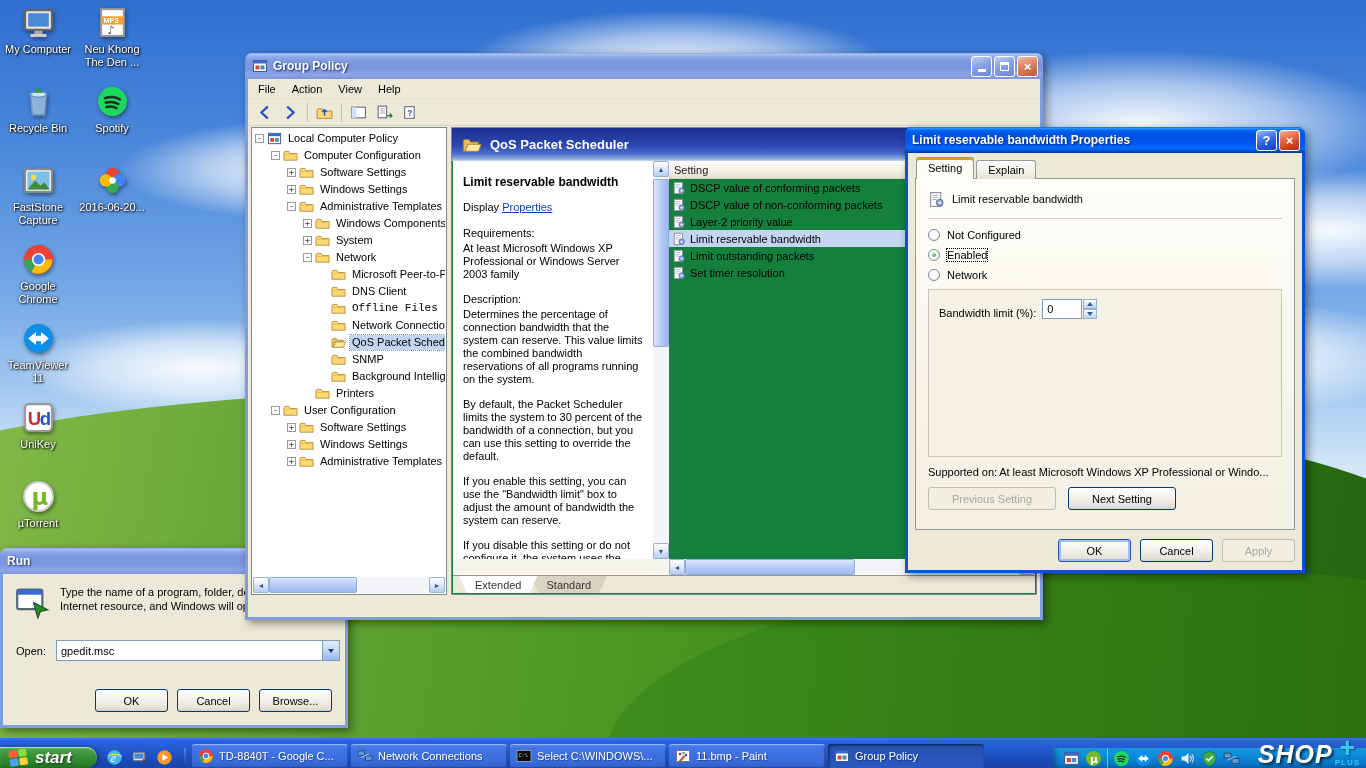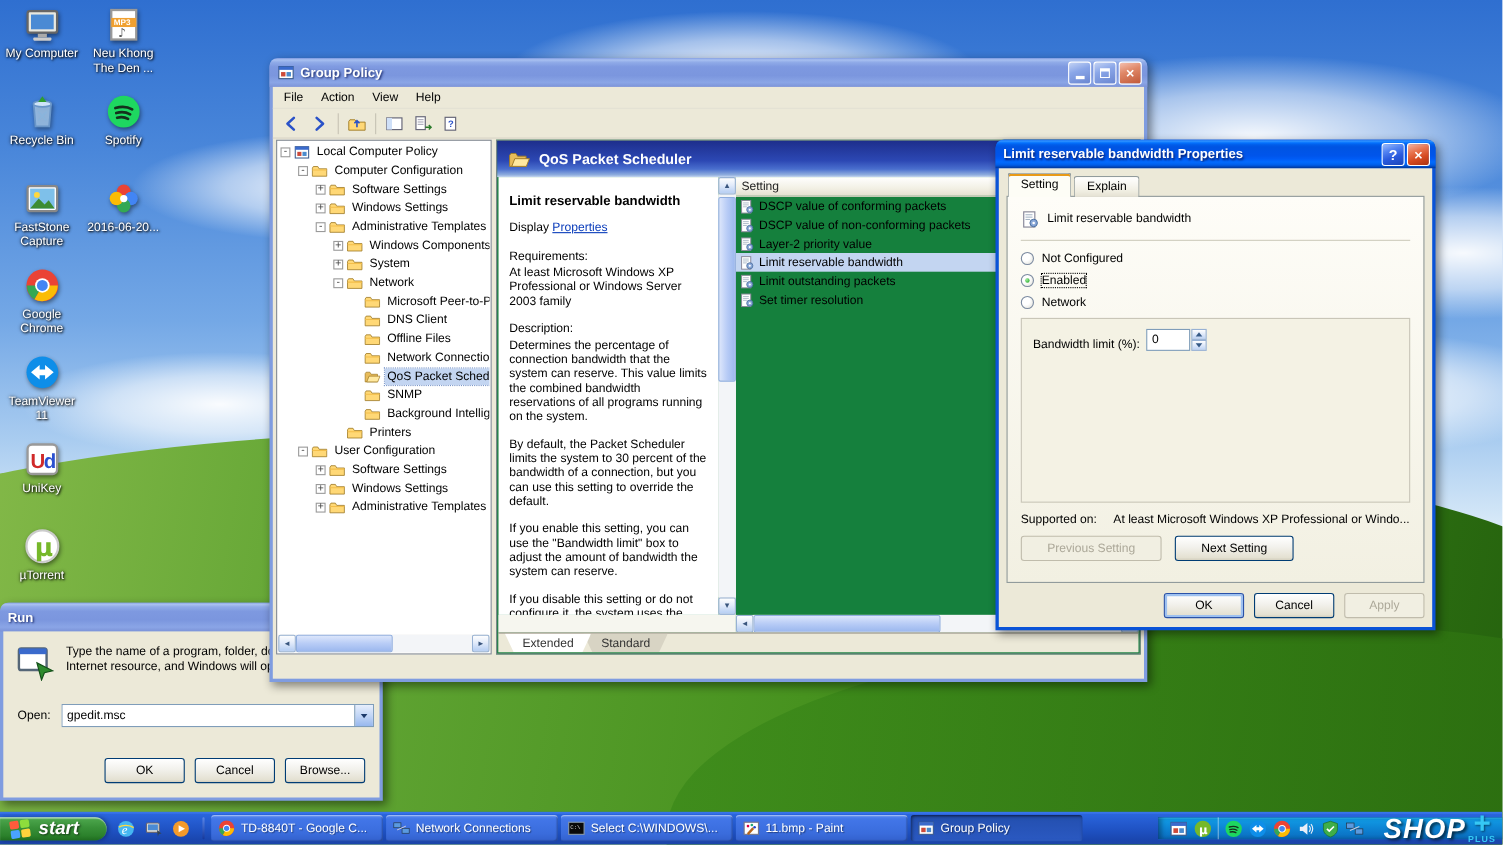--- a/index.html
+++ b/index.html
@@ -100,42 +100,42 @@
 .radio-label.rfocus{outline:1px dotted #000}
 .dframe{margin-top:4px;height:168px;border:1px solid #c9c6b8;background:#f4f2e4;padding:9px 10px}
 .bw-row{display:flex;align-items:flex-end;gap:6px}
 .spin{display:flex;height:20px}
 .spin-input{width:40px;height:20px;border:1px solid #7f9db9;background:#fff;padding:2px 4px;font-family:"Liberation Sans",sans-serif;font-size:11px}
 .spin-btns{display:flex;flex-direction:column;width:14px;margin-left:1px;height:20px}
 .spin-btn{flex:1;border:1px solid #97b1d4;background:linear-gradient(180deg,#fefefe,#d8e4f8 60%,#bcd2f4);display:flex;align-items:center;justify-content:center}
 .arr-up{width:0;height:0;border-left:3px solid transparent;border-right:3px solid transparent;border-bottom:4px solid #365a86}
 .arr-dn{width:0;height:0;border-left:3px solid transparent;border-right:3px solid transparent;border-top:4px solid #365a86}
 .arr-dd{width:0;height:0;border-left:3.5px solid transparent;border-right:3.5px solid transparent;border-top:4.5px solid #1c3a6a}
-.dsupport{display:flex;margin-top:9px;gap:15px}
+.dsupport{display:flex;margin-top:9px;gap:2px}
 .dsupport-text{flex:1;white-space:nowrap;overflow:hidden}
 .dprevnext{display:flex;gap:12px;margin-top:9px}
 .xpbtn{height:23px;padding:0 12px;border:1px solid #003c74;border-radius:3px;
  background:linear-gradient(180deg,#ffffff 0%,#f2f1ec 45%,#e4e1d2 90%,#d2cdbc 100%);
  font-family:"Liberation Sans",sans-serif;font-size:11px;color:#000;display:inline-flex;align-items:center;justify-content:center;cursor:default}
 .xpbtn.w{width:73px;padding:0}
 .xpbtn.disabled{border-color:#c0bcac;color:#aca899;background:#f1efe2}
 .xpbtn.focusring{box-shadow:inset 0 0 0 2px #9ec1f0;border-color:#2a52a8}
 .dbottom{position:absolute;right:7px;bottom:8px;display:flex;gap:9px}
 
 #run-window{left:0;top:548px;width:348px;height:180px;z-index:10}
 .run-ic{position:absolute;left:12px;top:10px;width:35px;height:35px}
 .run-text{position:absolute;left:57px;top:11px;width:280px;line-height:14px}
 .run-open{position:absolute;left:13px;top:66px;display:flex;align-items:center;width:324px}
 .open-label{width:40px}
 .combo{flex:1;display:flex;height:21px;border:1px solid #7f9db9;background:#fff}
 .combo-input{flex:1;border:none;outline:none;padding:2px 4px;font-family:"Liberation Sans",sans-serif;font-size:11px;background:#fff;min-width:0}
 .combo-btn{width:17px;background:linear-gradient(180deg,#e6eefc,#c2d6f6 50%,#98b8ee);border-left:1px solid #7f9db9;display:flex;align-items:center;justify-content:center}
 .run-btns{position:absolute;right:13px;top:115px;display:flex;gap:9px}
 
-.taskbar{position:absolute;left:0;bottom:0;width:100%;height:30px;z-index:40;display:flex;align-items:center;
+.taskbar{position:absolute;left:0;bottom:0;width:100%;height:30px;z-index:40;display:flex;align-items:flex-end;
  background:linear-gradient(180deg,#2862d8 0%,#3f7cf0 3%,#2a65dd 7%,#1e50c0 60%,#1a46ae 85%,#1c44a8 100%)}
 .start-btn{flex:none;width:97px;display:flex;align-items:center;gap:6px;padding:0 10px 0 8px;border-radius:0 13px 13px 0;
  background:linear-gradient(180deg,#7cc77c 0%,#4aa44a 10%,#389038 45%,#2b812b 80%,#1f6c1f 100%);
  box-shadow:inset 0 1px 1px rgba(255,255,255,.5),2px 0 4px rgba(0,0,0,.3);
  color:#fff;font-size:17px;font-weight:bold;font-style:italic;text-shadow:1px 1px 2px rgba(0,0,0,.6)}
 .start-flag{width:21px;height:21px}
 .quicklaunch{flex:none;display:flex;align-items:center;gap:3px;padding:0 6px}
 .qbtn{width:22px;height:22px;display:flex;align-items:center;justify-content:center}
 .qbtn .ic{width:17px;height:17px}
 .ql-sep{width:2px;height:20px;background:linear-gradient(180deg,#5a86e8,#16389a);margin:0 3px;border-radius:1px}
@@ -489,21 +489,21 @@
               <div class="trow" style="padding-left: 66px;">
                 <span class="tgl-spacer"></span>
                 <span class="ic tic">
                   <svg viewBox="0 0 16 16" xmlns="http://www.w3.org/2000/svg">
                     <path d="M1 5.2 L1 13 L15 13 L15 5.8 L7.6 5.8 L6.3 3.6 L2 3.6 Z" fill="#ffd876" stroke="#a07c28" stroke-width=".8"></path>
                     <path d="M1 6.9h14" stroke="#f3be4a" stroke-width="1"></path>
                   </svg>
                 </span>
                 <span class="tlabel">DNS Client</span>
               </div>
-              <div class="trow" style="padding-left: 66px;">
+              <div class="trow" style="padding-left: 66px; font-family: Liberation Mono, monospace;">
                 <span class="tgl-spacer"></span>
                 <span class="ic tic">
                   <svg viewBox="0 0 16 16" xmlns="http://www.w3.org/2000/svg">
                     <path d="M1 5.2 L1 13 L15 13 L15 5.8 L7.6 5.8 L6.3 3.6 L2 3.6 Z" fill="#ffd876" stroke="#a07c28" stroke-width=".8"></path>
                     <path d="M1 6.9h14" stroke="#f3be4a" stroke-width="1"></path>
                   </svg>
                 </span>
                 <span class="tlabel">Offline Files</span>
               </div>
               <div class="trow" style="padding-left: 66px;">

